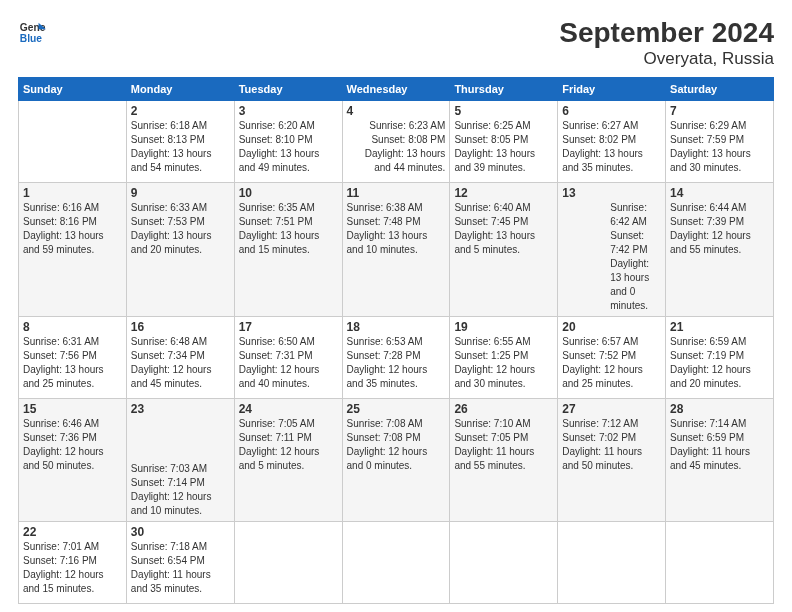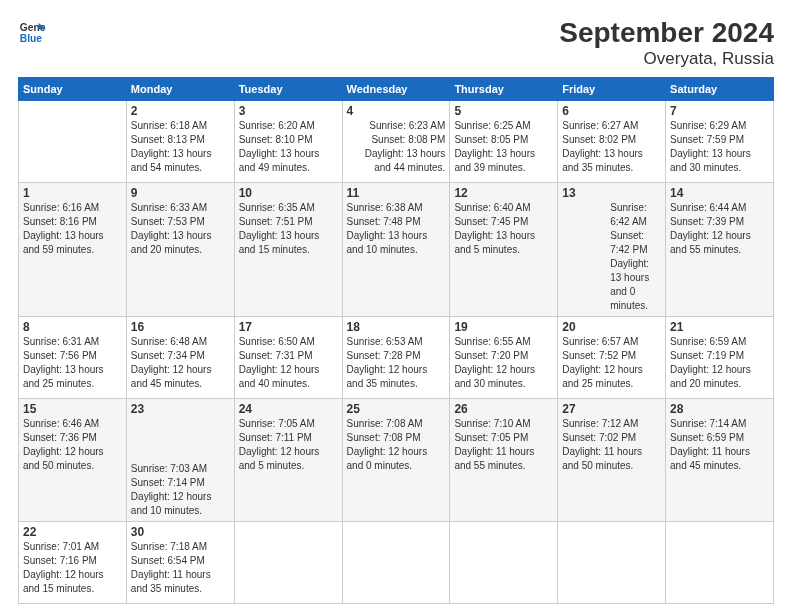--- a/index.html
+++ b/index.html
@@ -237,21 +237,21 @@
           <td>
             <span class="day-num">18</span>
             <div class="day-info" style="white-space: pre-line;">Sunrise: 6:53 AM
 Sunset: 7:28 PM
 Daylight: 12 hours
 and 35 minutes.</div>
           </td>
           <td>
             <span class="day-num">19</span>
             <div class="day-info" style="white-space: pre-line;">Sunrise: 6:55 AM
-Sunset: 7:20 PM
+Sunset: 1:25 PM
 Daylight: 12 hours
 and 30 minutes.</div>
           </td>
           <td>
             <span class="day-num">20</span>
             <div class="day-info" style="white-space: pre-line;">Sunrise: 6:57 AM
 Sunset: 7:52 PM
 Daylight: 12 hours
 and 25 minutes.</div>
           </td>

